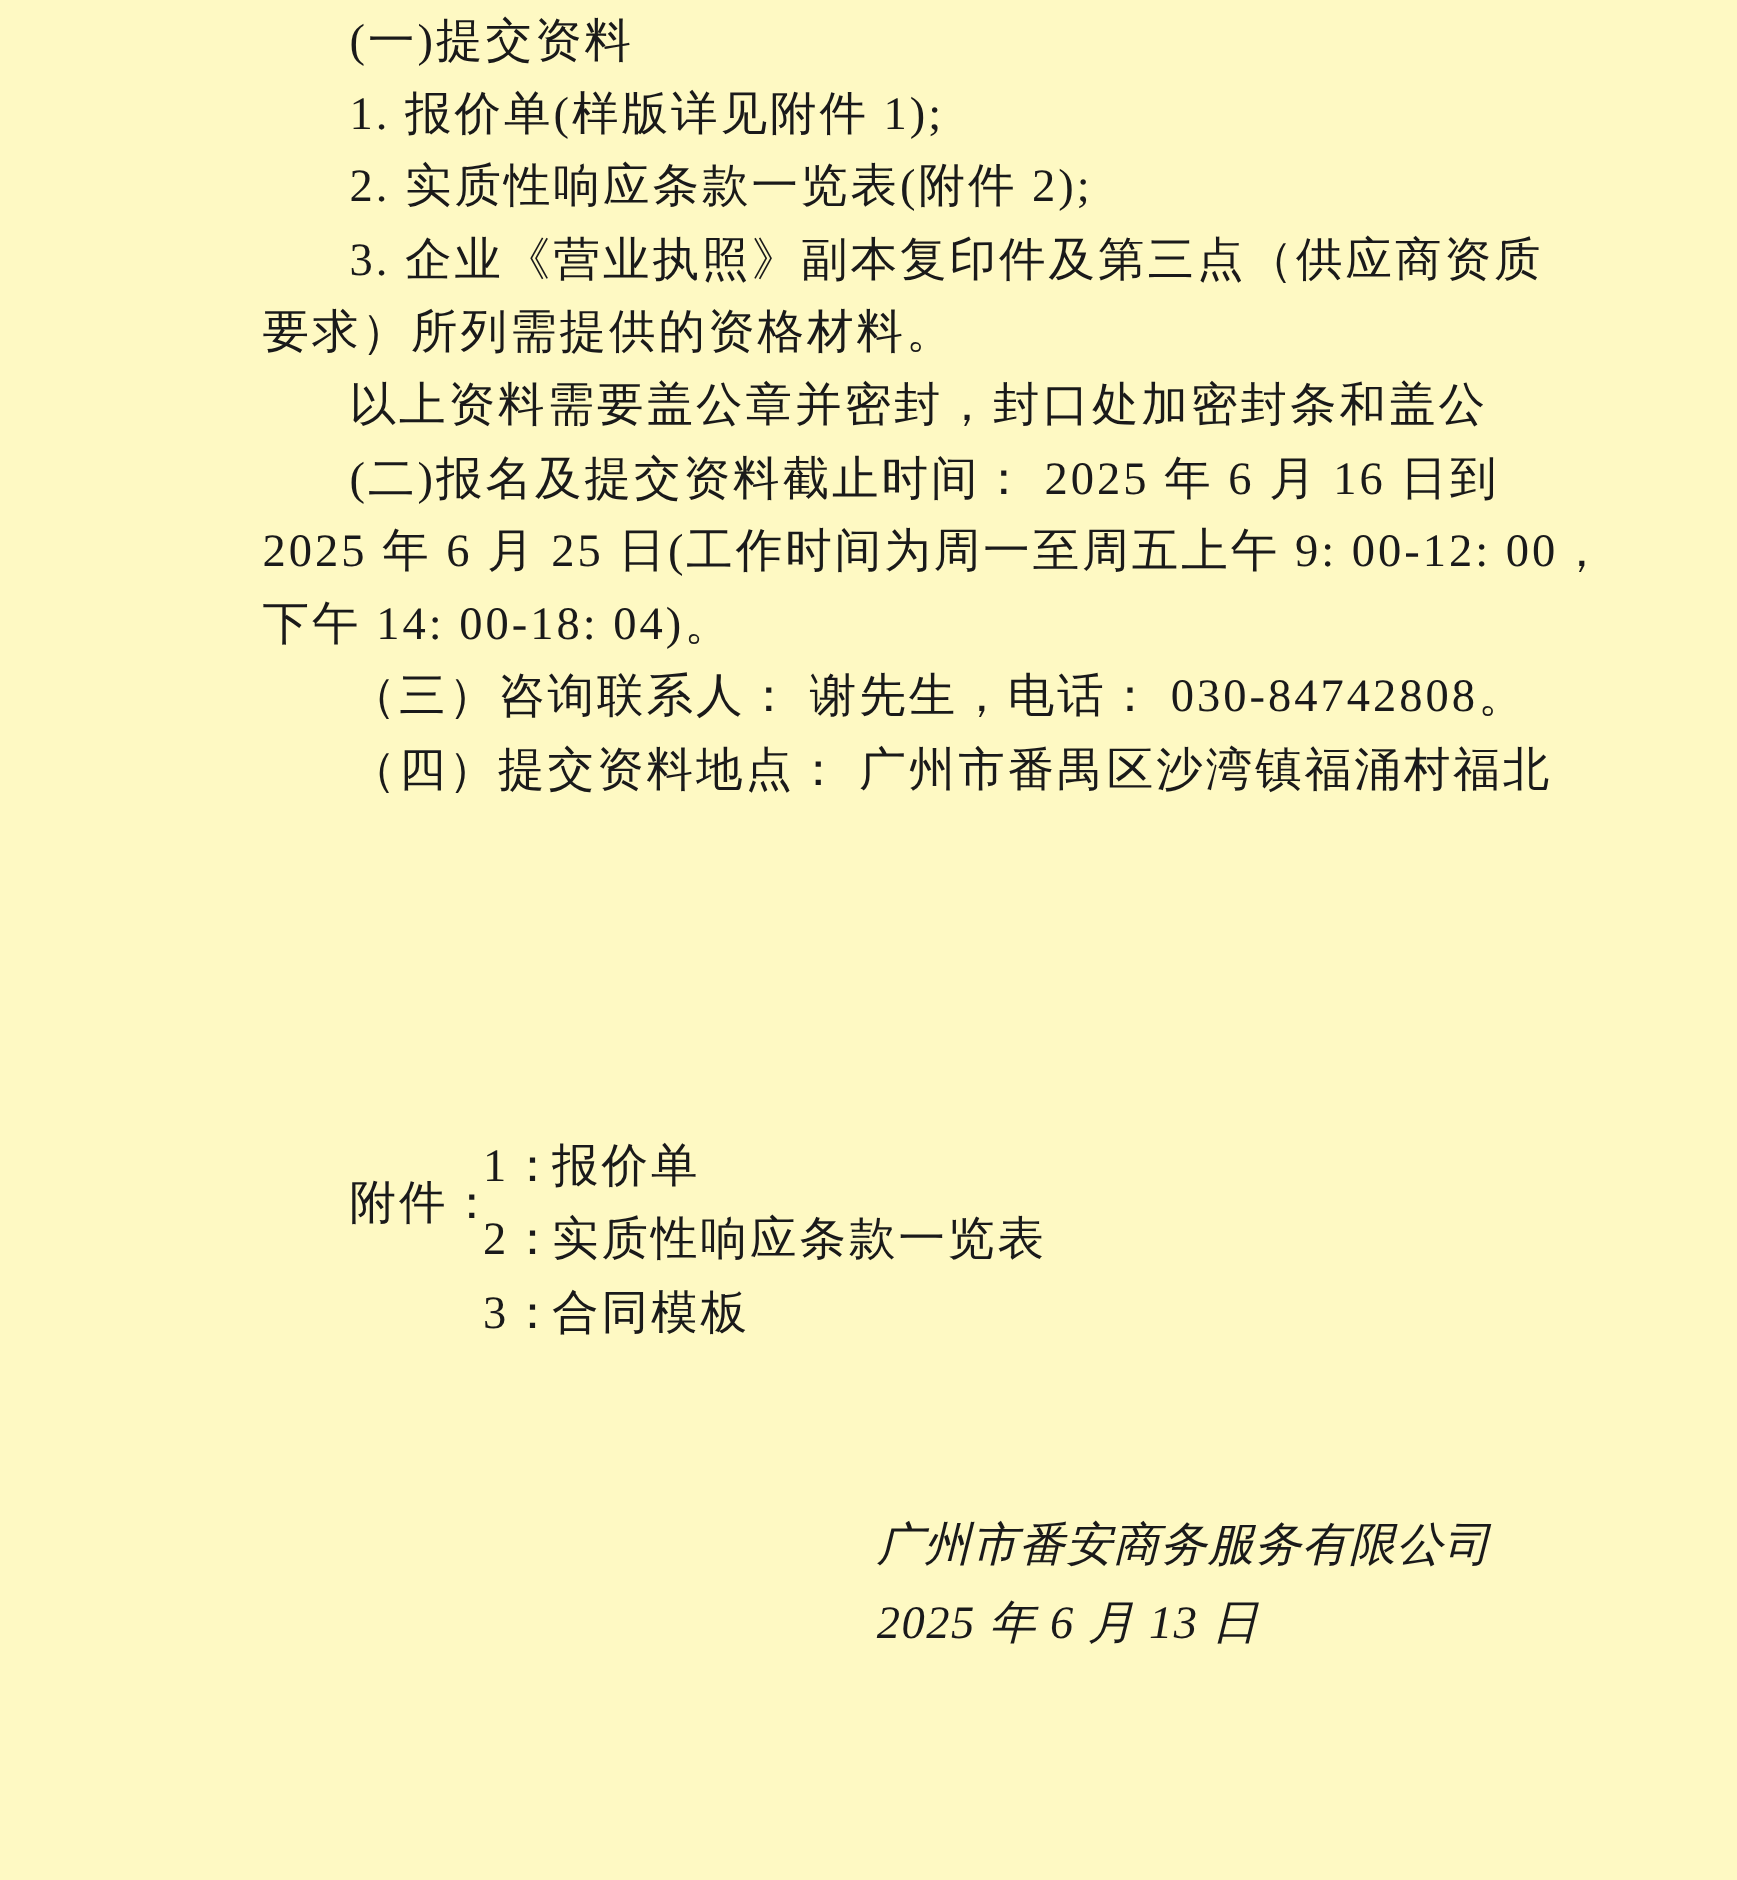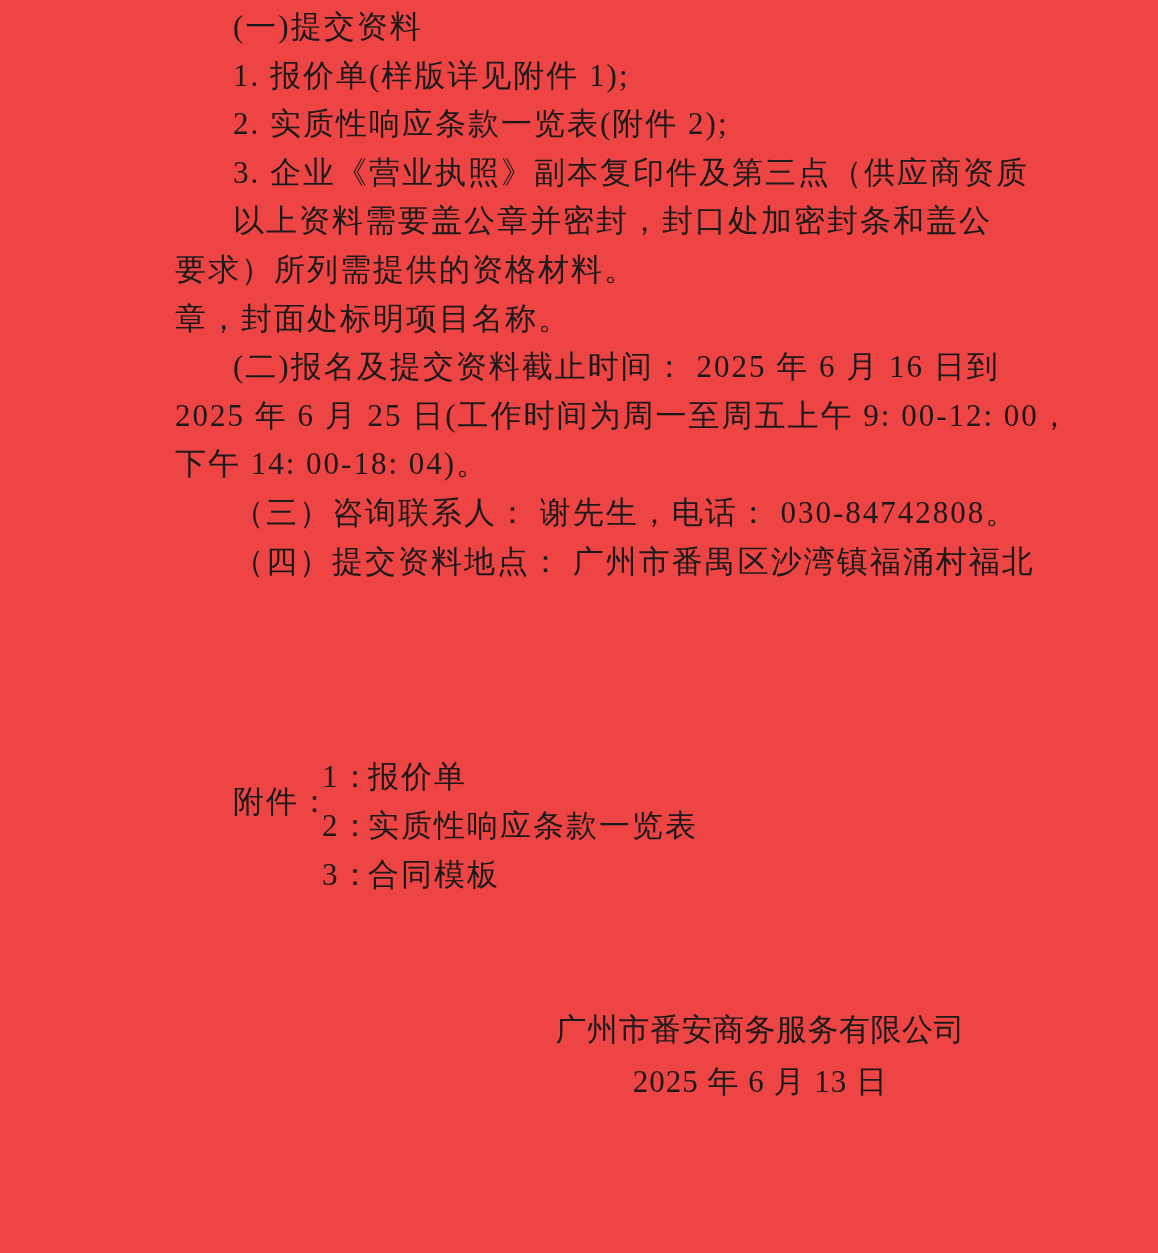--- a/index.html
+++ b/index.html
@@ -4,21 +4,21 @@
 <style>
   html, body {
     margin: 0;
     padding: 0;
     background: #ffffff;
   }
   .page {
     position: relative;
     width: 1158px;
     height: 1253px;
-    background: #ef4444;
+    background: #fef9c3;
     color: #1a1a1a;
     font-family: "Liberation Serif", "DejaVu Serif", serif;
     overflow: hidden;
   }
   .body-block {
     position: absolute;
     left: 175px;
     top: 3px;
     width: 810px;
   }
@@ -54,23 +54,24 @@
   }
   .att-num {
     width: 46px;
     flex: 0 0 auto;
   }
   .att-title {
     flex: 0 0 auto;
   }
   .sig-block {
     position: absolute;
-    right: 193px;
+    right: 164px;
     top: 1004px;
-    text-align: center;
+    text-align: left;
+    font-style: italic;
   }
   .sig-company {
     font-size: 31px;
     letter-spacing: 0.5px;
     line-height: 52px;
     white-space: nowrap;
   }
   .sig-date {
     font-size: 31px;
     letter-spacing: 1px;
@@ -81,23 +82,22 @@
 </head>
 <body>
 
 <div class="page">
 
   <div class="body-block">
     <div class="line indent">(一)提交资料</div>
     <div class="line indent">1. 报价单(样版详见附件 1);</div>
     <div class="line indent">2. 实质性响应条款一览表(附件 2);</div>
     <div class="line indent">3. 企业《营业执照》副本复印件及第三点（供应商资质</div>
+    <div class="line">要求）所列需提供的资格材料。</div>
     <div class="line indent">以上资料需要盖公章并密封，封口处加密封条和盖公</div>
-    <div class="line">要求）所列需提供的资格材料。</div>
-    <div class="line">章，封面处标明项目名称。</div>
     <div class="line indent">(二)报名及提交资料截止时间： 2025 年 6 月 16 日到</div>
     <div class="line">2025 年 6 月 25 日(工作时间为周一至周五上午 9: 00-12: 00，</div>
     <div class="line">下午 14: 00-18: 04)。</div>
     <div class="line indent">（三）咨询联系人： 谢先生，电话： 030-84742808。</div>
     <div class="line indent">（四）提交资料地点： 广州市番禺区沙湾镇福涌村福北</div>
   </div>
 
   <div class="att-block">
     <div class="att-row">
       <span class="att-label">附件：</span>

